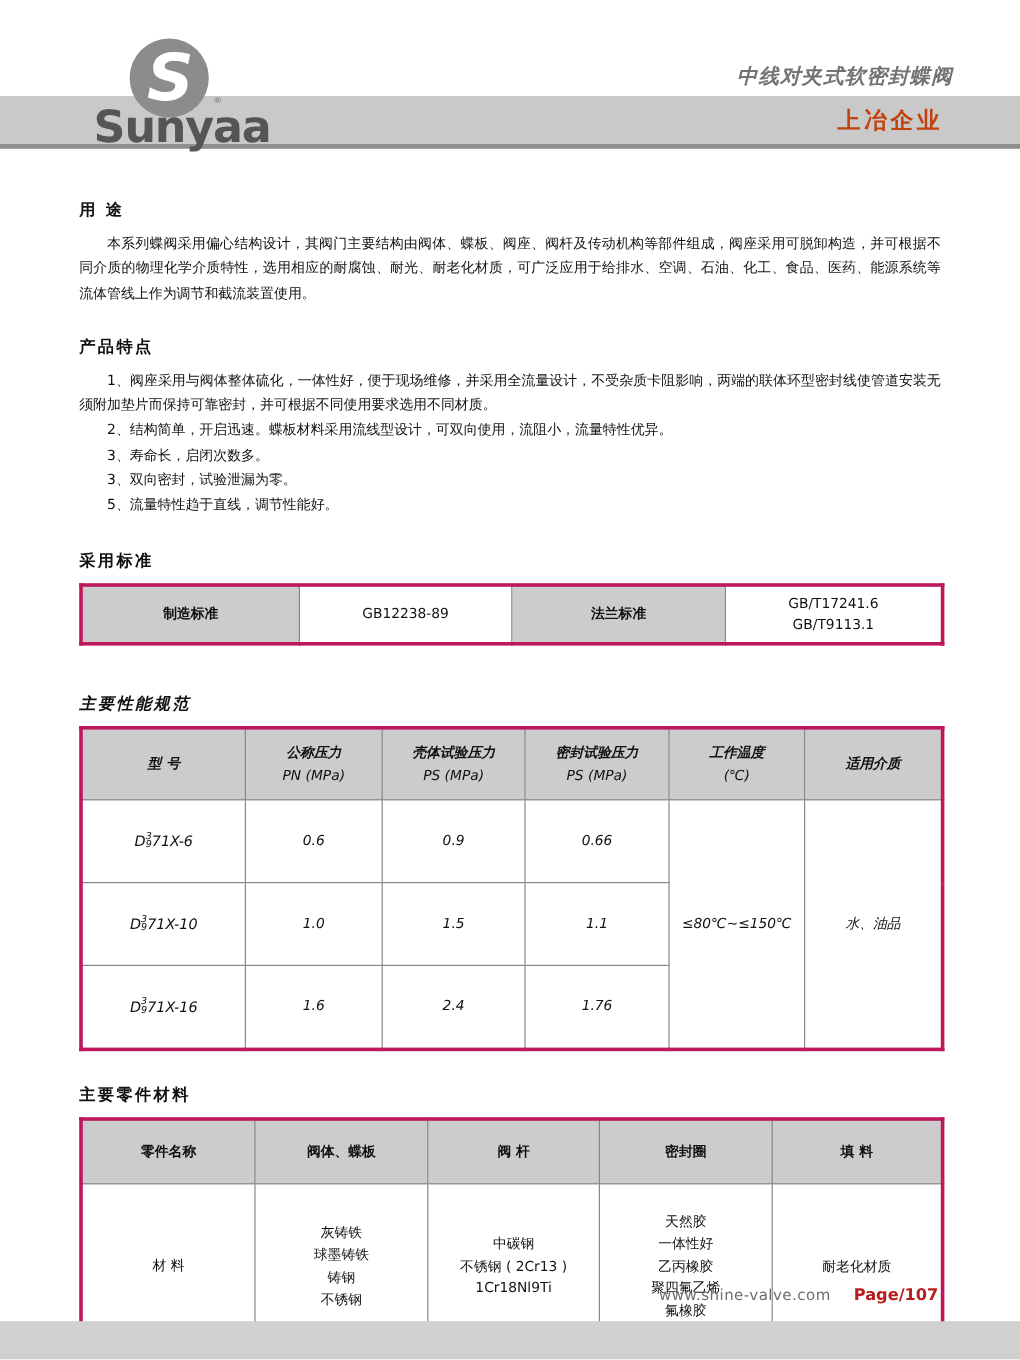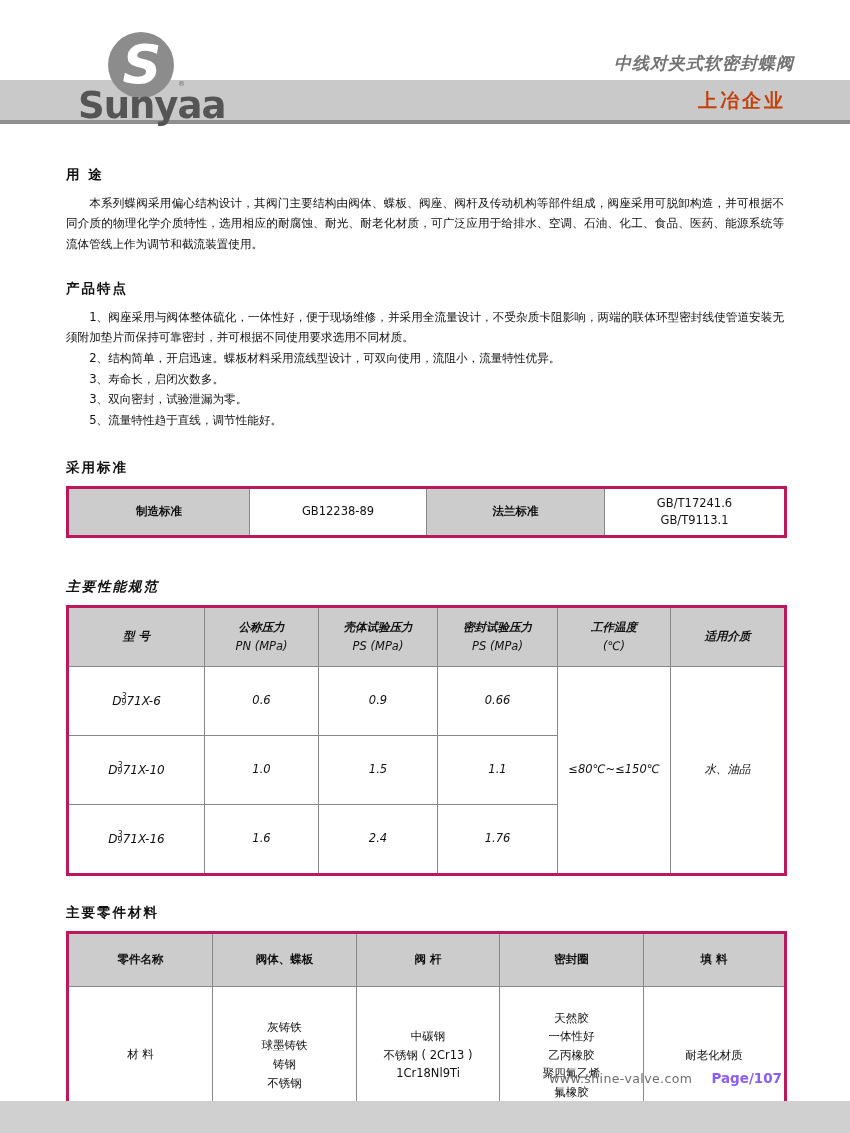--- a/index.html
+++ b/index.html
@@ -212,21 +212,21 @@
     padding-right: 68px;
     box-sizing: border-box;
   }
   .footer .site {
     font-size: 12.5px;
     color: #6d6d6d;
     letter-spacing: 0.4px;
   }
   .footer .page-no {
     font-size: 13.5px;
-    color: #8b5cf6;
+    color: #b91c1c;
     font-weight: bold;
     margin-left: 14px;
   }
   .footer-band {
     position: absolute;
     left: 0;
     top: 1101px;
     width: 850px;
     height: 32px;
     background: #d0d0d0;

